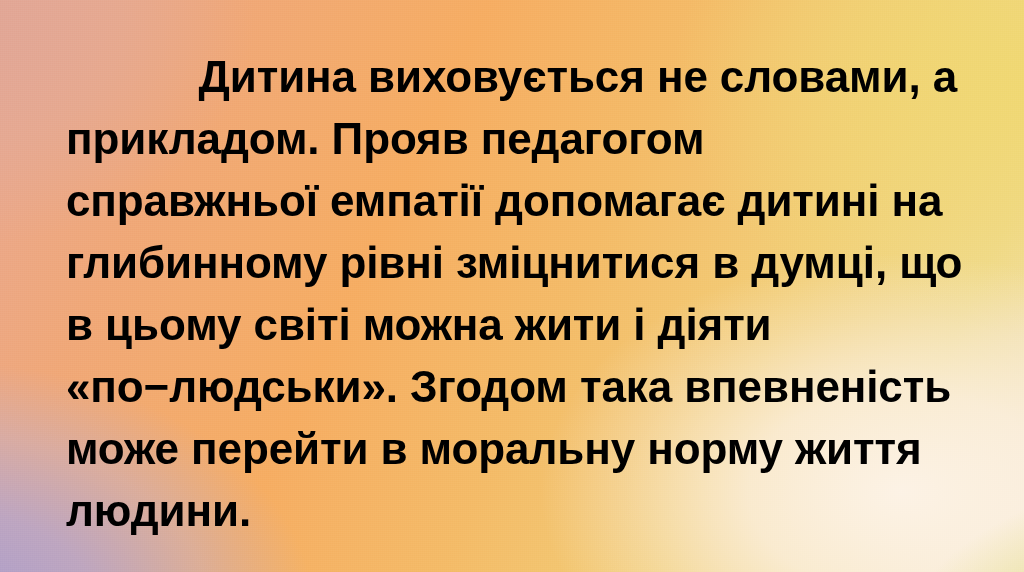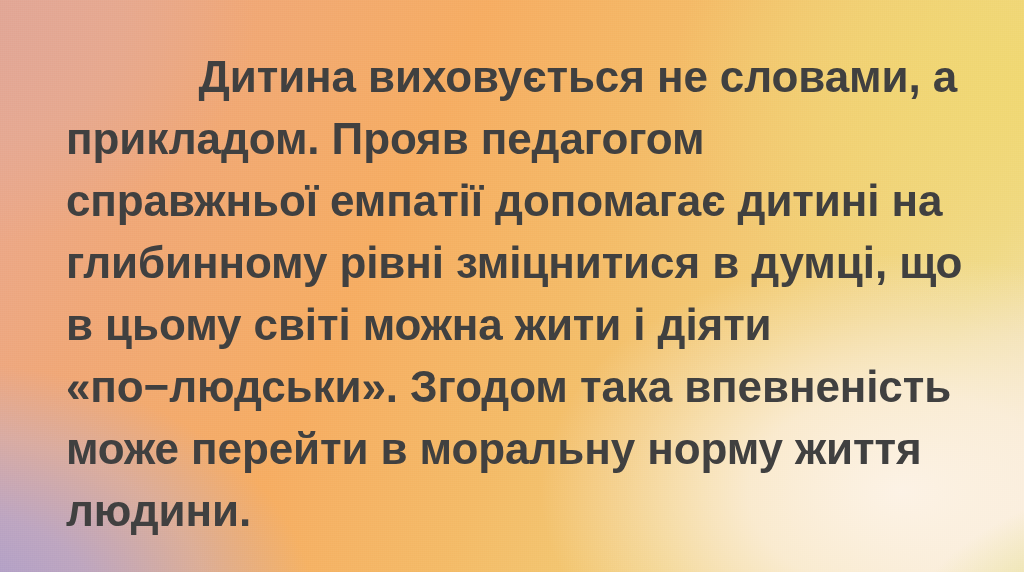--- a/index.html
+++ b/index.html
@@ -94,21 +94,21 @@
     mix-blend-mode: overlay;
   }
 
   
   .quote {
     position: absolute;
     left: 66px;
     top: 46px;
     width: 900px;
     margin: 0;
-    color: #404040;
+    color: #000000;
     font-size: 44px;
     font-weight: 700;
     line-height: 62px;
     letter-spacing: -0.1px;
     text-indent: 84px;
     white-space: pre-wrap;
     font-family: "Liberation Sans", sans-serif;
   }
 </style>
 </head>

